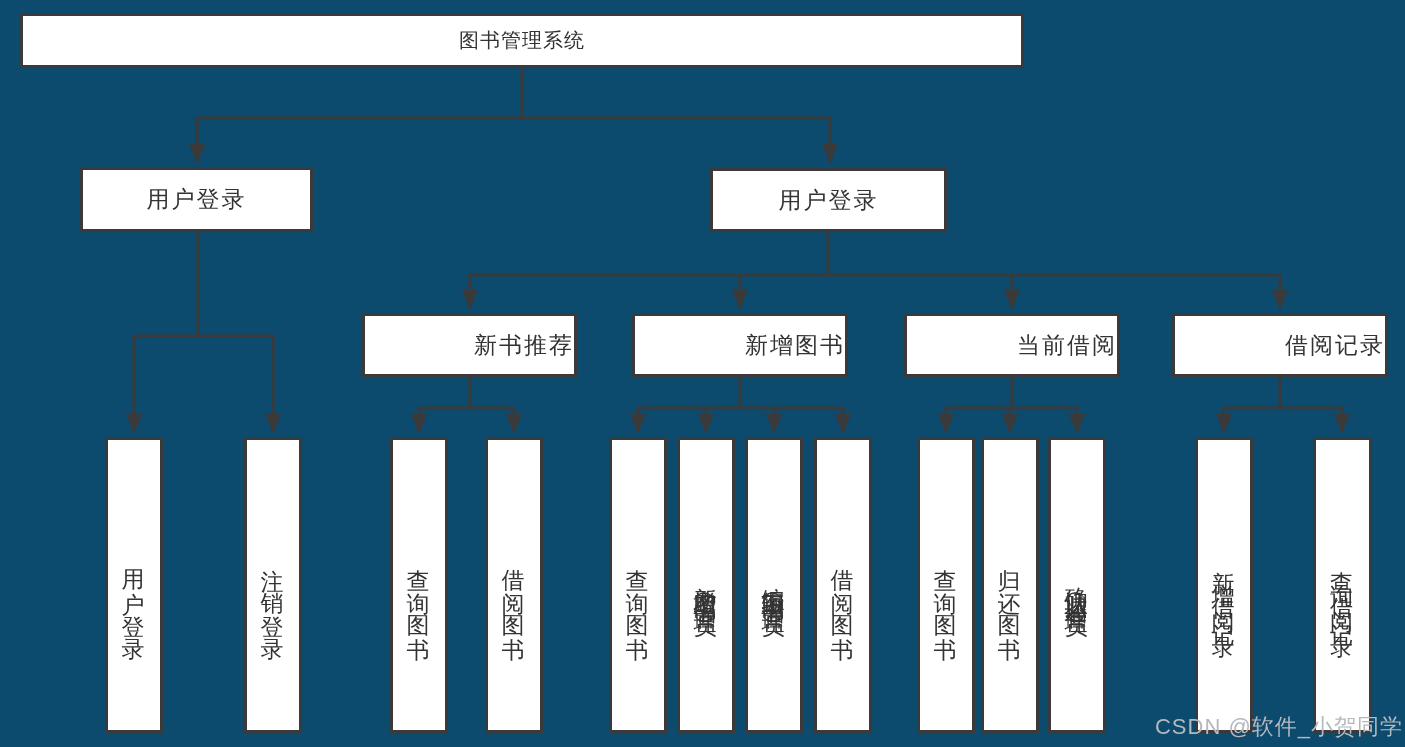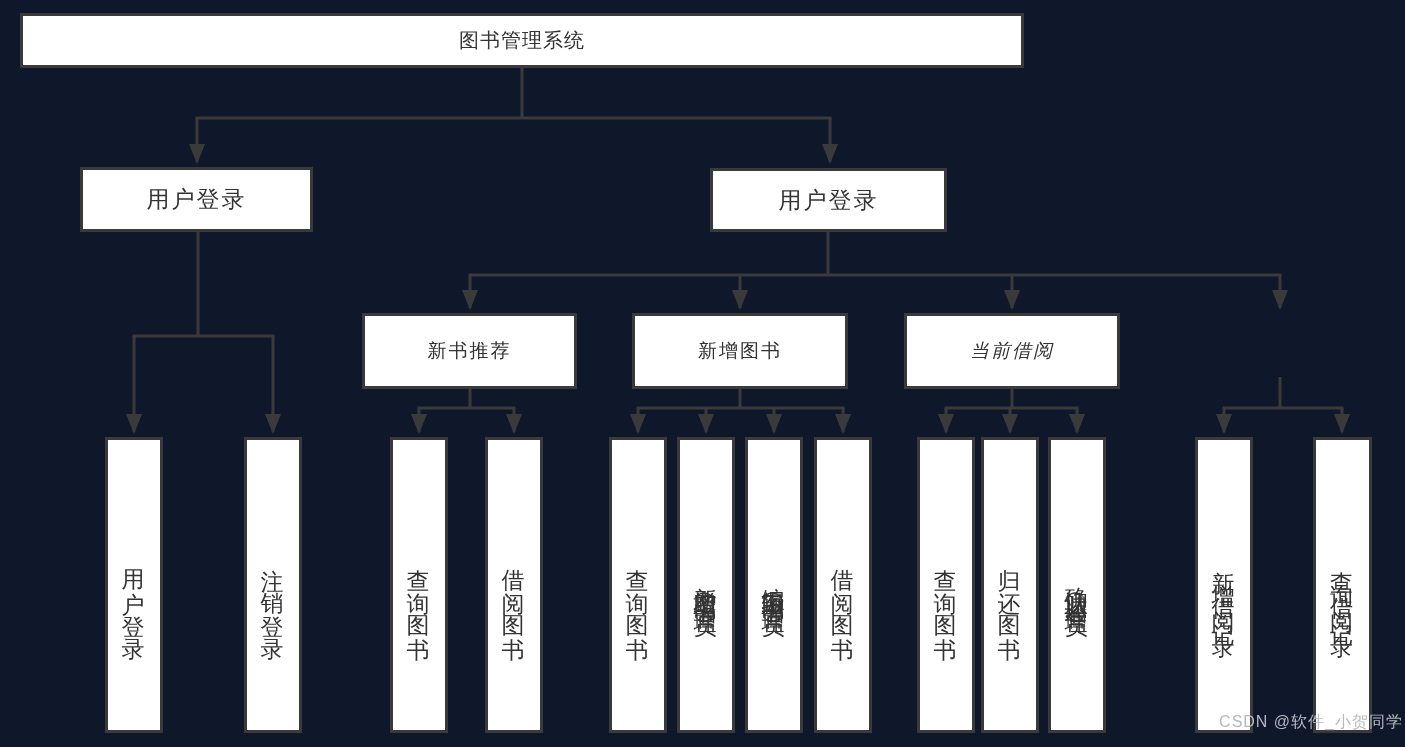--- a/index.html
+++ b/index.html
@@ -1,59 +1,59 @@
 <!DOCTYPE html>
 <html><head>
 <meta charset="utf-8">
 <style>
   html,body{margin:0;padding:0;background:#ffffff;}
   #canvas{
     position:relative;
     width:1405px;height:747px;
-    background:#0f172a;
+    background:#0c4a6e;
     font-family:"Liberation Sans","DejaVu Sans",sans-serif;
     overflow:hidden;
   }
   #connectors{position:absolute;left:0;top:0;z-index:0;}
   .node{
     position:absolute;
     box-sizing:border-box;
     background:#ffffff;
     border:3px solid #3a3a3a;
     color:#333333;
     display:flex;align-items:center;justify-content:center;
     z-index:1;
     text-align:center;
   }
   .node.root{left:20px;top:13px;width:1004px;height:55px;font-size:20px;letter-spacing:1px;}
   .node.lvl{height:64px;top:168px;font-size:23px;letter-spacing:2px;}
   .node.l1a{left:80px;width:233px;top:167px;height:65px;}
   .node.l1b{left:710px;width:237px;}
-  .node.lvl2{top:313px;height:76px;font-size:19px;letter-spacing:2px;}
+  .node.lvl2{top:313px;height:64px;font-size:23px;letter-spacing:2px;justify-content:flex-end;}
   .node.l2a{left:362px;width:215px;}
   .node.l2b{left:632px;width:216px;}
-  .node.l2c{left:904px;width:216px;font-style:italic;}
+  .node.l2c{left:904px;width:216px;}
   .node.l2d{left:1172px;width:216px;}
   .node.leaf{
     top:437px;height:296px;width:58px;
     font-size:23px;
   }
   .leaf span{
     writing-mode:vertical-rl;
     text-orientation:mixed;
     white-space:nowrap;
   }
   .ls4 span{letter-spacing:23px;margin-bottom:-23px;}
   .ls6 span{letter-spacing:13px;margin-bottom:-13px;}
   .ls9 span{letter-spacing:4px;margin-bottom:-4px;}
   #watermark{
     position:absolute;
     top:712px;right:2px;
     z-index:5;
-    font-size:16px;
+    font-size:22px;
     color:#b4b8bf;
     letter-spacing:1px;
     white-space:nowrap;
   }
 </style>
 </head>
 <body>
 
 <div id="canvas">
 
@@ -120,20 +120,23 @@
 
   <div class="node lvl2 l2a">
     <span>新书推荐</span>
   </div>
   <div class="node lvl2 l2b">
     <span>新增图书</span>
   </div>
   <div class="node lvl2 l2c">
     <span>当前借阅</span>
   </div>
+  <div class="node lvl2 l2d">
+    <span>借阅记录</span>
+  </div>
 
   <div class="node leaf ls4" style="left:105px;">
     <span>用户登录</span>
   </div>
   <div class="node leaf ls4" style="left:244px;">
     <span>注销登录</span>
   </div>
 
   <div class="node leaf ls4" style="left:390px;">
     <span>查询图书</span>

